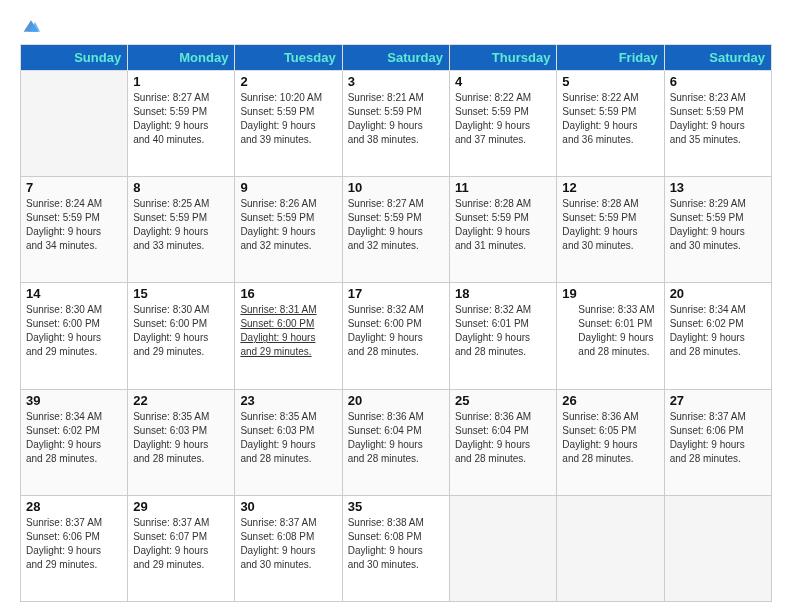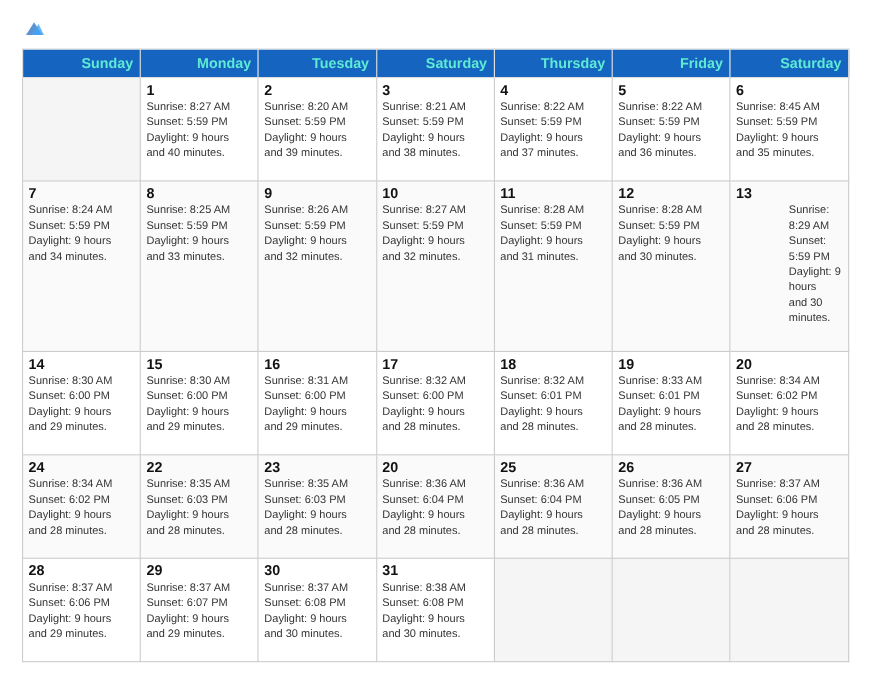--- a/index.html
+++ b/index.html
@@ -147,21 +147,21 @@
           <td class="empty"></td>
           <td>
             <span class="day-num">1</span>
             <div class="day-detail" style="white-space: pre-line;">Sunrise: 8:27 AM
 Sunset: 5:59 PM
 Daylight: 9 hours
 and 40 minutes.</div>
           </td>
           <td>
             <span class="day-num">2</span>
-            <div class="day-detail" style="white-space: pre-line;">Sunrise: 8:20 AM
+            <div class="day-detail" style="white-space: pre-line;">Sunrise: 10:20 AM
 Sunset: 5:59 PM
 Daylight: 9 hours
 and 39 minutes.</div>
           </td>
           <td>
             <span class="day-num">3</span>
             <div class="day-detail" style="white-space: pre-line;">Sunrise: 8:21 AM
 Sunset: 5:59 PM
 Daylight: 9 hours
 and 38 minutes.</div>
@@ -175,21 +175,21 @@
           </td>
           <td>
             <span class="day-num">5</span>
             <div class="day-detail" style="white-space: pre-line;">Sunrise: 8:22 AM
 Sunset: 5:59 PM
 Daylight: 9 hours
 and 36 minutes.</div>
           </td>
           <td>
             <span class="day-num">6</span>
-            <div class="day-detail" style="white-space: pre-line;">Sunrise: 8:45 AM
+            <div class="day-detail" style="white-space: pre-line;">Sunrise: 8:23 AM
 Sunset: 5:59 PM
 Daylight: 9 hours
 and 35 minutes.</div>
           </td>
         </tr>
         <tr>
           <td>
             <span class="day-num">7</span>
             <div class="day-detail" style="white-space: pre-line;">Sunrise: 8:24 AM
 Sunset: 5:59 PM
@@ -226,21 +226,21 @@
           </td>
           <td>
             <span class="day-num">12</span>
             <div class="day-detail" style="white-space: pre-line;">Sunrise: 8:28 AM
 Sunset: 5:59 PM
 Daylight: 9 hours
 and 30 minutes.</div>
           </td>
           <td>
             <span class="day-num">13</span>
-            <div class="day-detail" style="white-space: pre-line; margin-left: 48px;">Sunrise: 8:29 AM
+            <div class="day-detail" style="white-space: pre-line;">Sunrise: 8:29 AM
 Sunset: 5:59 PM
 Daylight: 9 hours
 and 30 minutes.</div>
           </td>
         </tr>
         <tr>
           <td>
             <span class="day-num">14</span>
             <div class="day-detail" style="white-space: pre-line;">Sunrise: 8:30 AM
 Sunset: 6:00 PM
@@ -249,57 +249,57 @@
           </td>
           <td>
             <span class="day-num">15</span>
             <div class="day-detail" style="white-space: pre-line;">Sunrise: 8:30 AM
 Sunset: 6:00 PM
 Daylight: 9 hours
 and 29 minutes.</div>
           </td>
           <td>
             <span class="day-num">16</span>
-            <div class="day-detail" style="white-space: pre-line;">Sunrise: 8:31 AM
+            <div class="day-detail" style="white-space: pre-line; text-decoration: underline;">Sunrise: 8:31 AM
 Sunset: 6:00 PM
 Daylight: 9 hours
 and 29 minutes.</div>
           </td>
           <td>
             <span class="day-num">17</span>
             <div class="day-detail" style="white-space: pre-line;">Sunrise: 8:32 AM
 Sunset: 6:00 PM
 Daylight: 9 hours
 and 28 minutes.</div>
           </td>
           <td>
             <span class="day-num">18</span>
             <div class="day-detail" style="white-space: pre-line;">Sunrise: 8:32 AM
 Sunset: 6:01 PM
 Daylight: 9 hours
 and 28 minutes.</div>
           </td>
           <td>
             <span class="day-num">19</span>
-            <div class="day-detail" style="white-space: pre-line;">Sunrise: 8:33 AM
+            <div class="day-detail" style="white-space: pre-line; margin-left: 16px;">Sunrise: 8:33 AM
 Sunset: 6:01 PM
 Daylight: 9 hours
 and 28 minutes.</div>
           </td>
           <td>
             <span class="day-num">20</span>
             <div class="day-detail" style="white-space: pre-line;">Sunrise: 8:34 AM
 Sunset: 6:02 PM
 Daylight: 9 hours
 and 28 minutes.</div>
           </td>
         </tr>
         <tr>
           <td>
-            <span class="day-num">24</span>
+            <span class="day-num">39</span>
             <div class="day-detail" style="white-space: pre-line;">Sunrise: 8:34 AM
 Sunset: 6:02 PM
 Daylight: 9 hours
 and 28 minutes.</div>
           </td>
           <td>
             <span class="day-num">22</span>
             <div class="day-detail" style="white-space: pre-line;">Sunrise: 8:35 AM
 Sunset: 6:03 PM
 Daylight: 9 hours
@@ -357,21 +357,21 @@
 and 29 minutes.</div>
           </td>
           <td>
             <span class="day-num">30</span>
             <div class="day-detail" style="white-space: pre-line;">Sunrise: 8:37 AM
 Sunset: 6:08 PM
 Daylight: 9 hours
 and 30 minutes.</div>
           </td>
           <td>
-            <span class="day-num">31</span>
+            <span class="day-num">35</span>
             <div class="day-detail" style="white-space: pre-line;">Sunrise: 8:38 AM
 Sunset: 6:08 PM
 Daylight: 9 hours
 and 30 minutes.</div>
           </td>
           <td class="empty"></td>
           <td class="empty"></td>
           <td class="empty"></td>
         </tr>
       </tbody>

